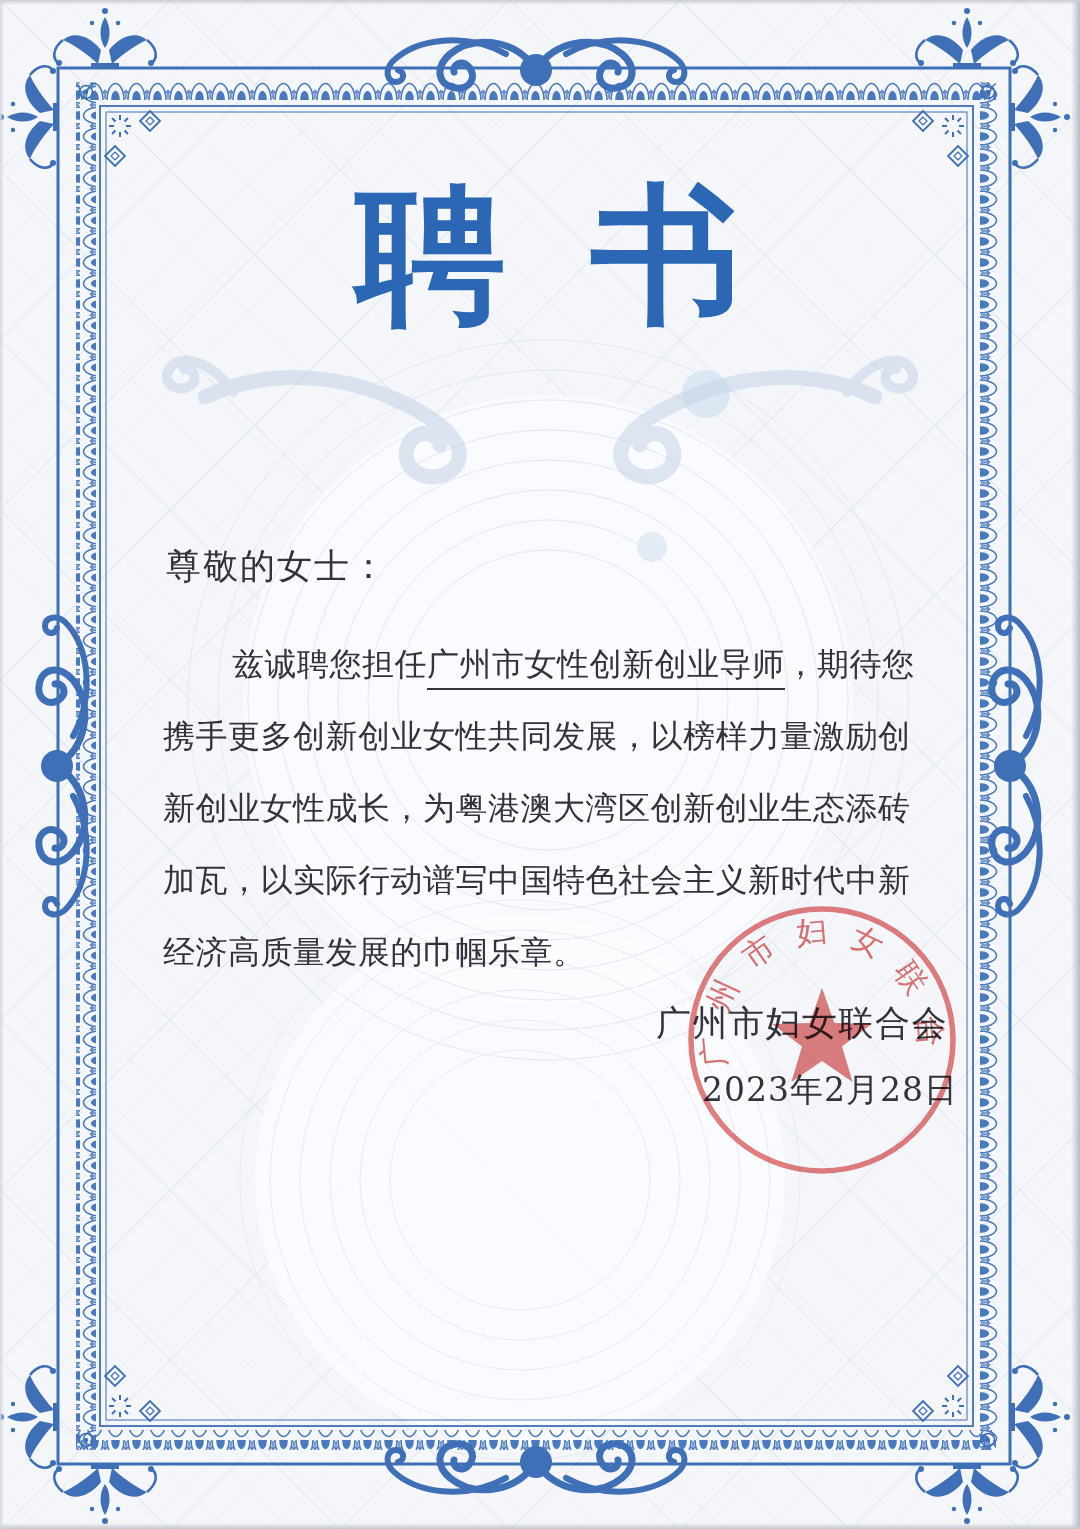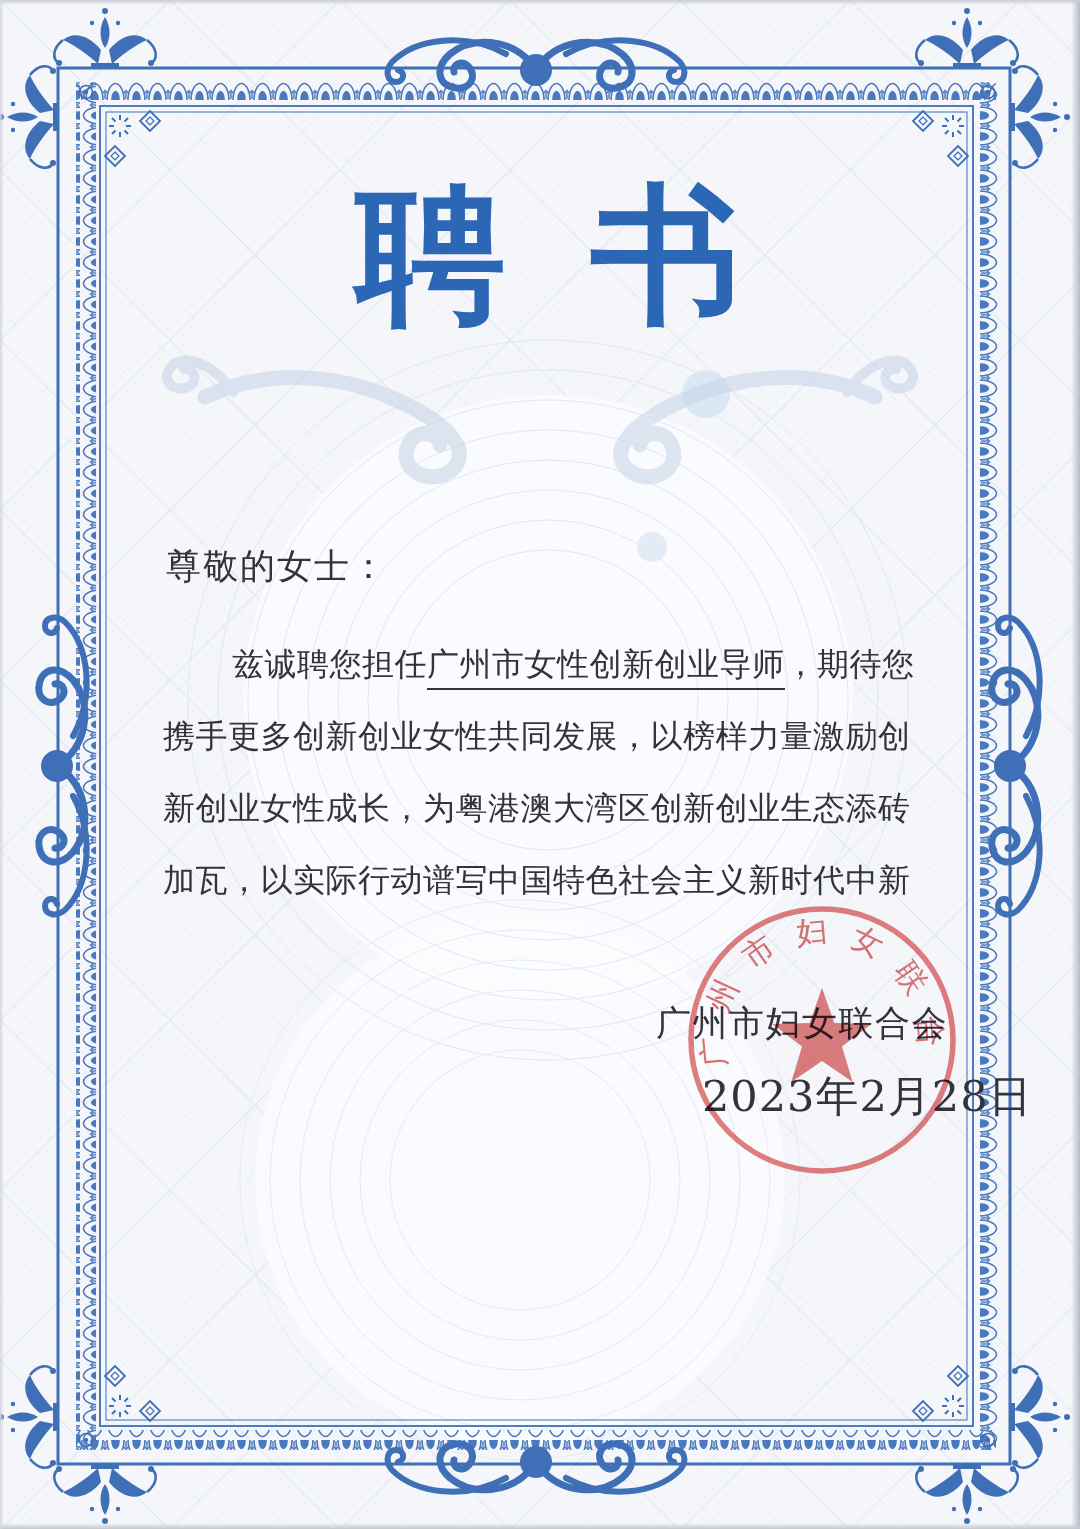--- a/index.html
+++ b/index.html
@@ -21,21 +21,21 @@
   .salutation{position:absolute;left:158px;top:514px;font-size:35px;display:flex;align-items:center;letter-spacing:2px;margin-top:29px;}
   .name{
     display:inline-block;width:152px;text-align:center;border-bottom:2px solid #33333b;
     padding-bottom:4px;margin:0 4px 0 2px;letter-spacing:8px;
   }
   .bodytext{position:absolute;left:155px;top:628px;width:780px;font-size:32px;}
   .line{line-height:72px;letter-spacing:.5px;white-space:nowrap;}
   .indent{text-indent:69px;}
   .ul{border-bottom:2px solid #33333b;padding-bottom:5px;}
   .issuer{position:absolute;left:648px;top:1000px;font-size:35px;letter-spacing:1.5px;}
-  .date{position:absolute;left:694px;top:1068px;font-size:43px;letter-spacing:1px;text-align:center;}
+  .date{position:absolute;left:694px;top:1068px;font-size:33px;letter-spacing:1px;text-align:center;}
   .edge{position:absolute;z-index:6;}
   .edge-right{top:0;right:0;width:9px;height:100%;background:linear-gradient(to right,rgba(183,187,196,0),#b7bbc4);}
   .edge-top{top:0;left:0;width:100%;height:5px;background:linear-gradient(#caccd3,rgba(202,204,211,0));}
   .edge-bottom{bottom:0;left:0;width:100%;height:6px;background:linear-gradient(rgba(196,199,206,0),#c4c7ce);}
   .edge-left{top:0;left:0;width:4px;height:100%;background:linear-gradient(to left,rgba(212,215,221,0),#d4d7dd);}
 </style>
 </head>
 <body>
 
 <div class="page">
@@ -185,20 +185,21 @@
     <div class="salutation">
       <span>尊敬的</span>
       <span>女士：</span>
     </div>
 
     <div class="bodytext">
       <div class="line indent"><span>兹诚聘您担任</span><span class="ul">广州市女性创新创业导师</span><span>，期待您</span></div>
       <div class="line">携手更多创新创业女性共同发展，以榜样力量激励创</div>
       <div class="line">新创业女性成长，为粤港澳大湾区创新创业生态添砖</div>
       <div class="line">加瓦，以实际行动谱写中国特色社会主义新时代中新</div>
+      <div class="line">经济高质量发展的巾帼乐章。</div>
     </div>
 
     <div class="issuer">广州市妇女联合会</div>
     <div class="date">2023年2月28日</div>
   </div>
 
   <svg class="layer sealsvg" width="1080" height="1529" viewBox="0 0 1080 1529">
     <defs>
       <path id="sealArcPath" d="M729.9,1073.5 A98,98 0 1 1 914.1,1073.5" fill="none"></path>
     </defs>

